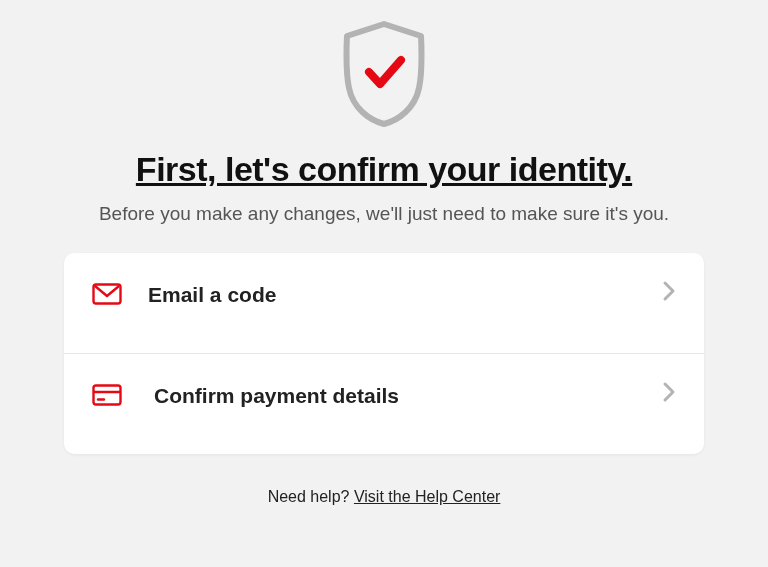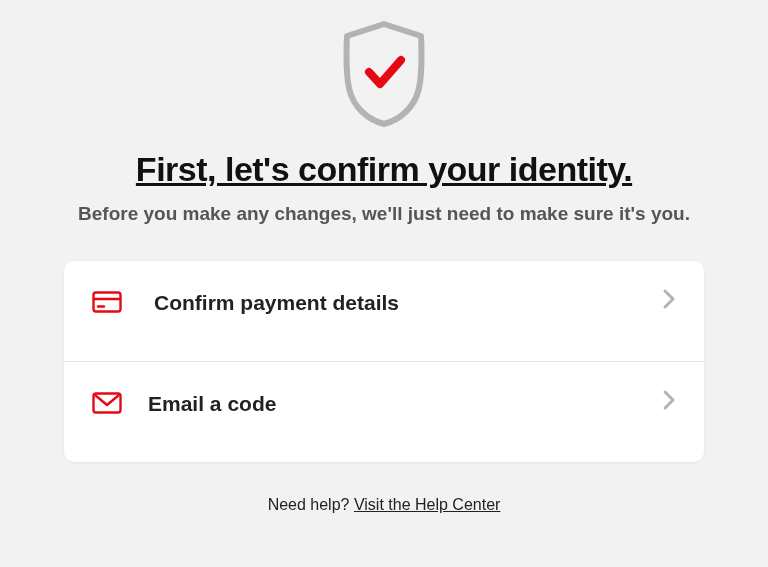--- a/index.html
+++ b/index.html
@@ -26,22 +26,21 @@
       color: #111;
       text-align: center;
       margin-bottom: 14px;
       letter-spacing: -0.5px;
       text-decoration: underline;
     }
     .subheading {
       font-size: 19px;
       color: #555;
       text-align: center;
-      margin-bottom: 36px;
-      font-weight: bold;
+      margin-bottom: 28px;
     }
     .card {
       background: #fff;
       width: 640px;
       border-radius: 10px;
       box-shadow: 0 1px 3px rgba(0,0,0,0.06);
       overflow: hidden;
     }
     .option {
       display: flex;
@@ -94,40 +93,40 @@
 
 <h1 class="heading">First, let's confirm your identity.</h1>
 <p class="subheading">Before you make any changes, we'll just need to make sure it's you.</p>
 
 <div class="card">
 
   <div class="option">
     <span class="option-icon">
       <svg width="30" height="22" viewBox="0 0 30 22">
         <rect x="1.5" y="1.5" width="27" height="19" rx="2.5" fill="none" stroke="#e50914" stroke-width="2.4"></rect>
-        <line x1="1.5" y1="8" x2="28.5" y2="8" stroke="#e50914" stroke-width="2.4"></line>
-        <line x1="6" y1="15.5" x2="12" y2="15.5" stroke="#e50914" stroke-width="2.4" stroke-linecap="round"></line>
+        <path d="M3 3 L15 13 L27 3" fill="none" stroke="#e50914" stroke-width="2.4" stroke-linejoin="round"></path>
       </svg>
     </span>
-    <span class="option-label" style="margin-left:30px">Confirm payment details</span>
+    <span class="option-label">Email a code</span>
     <span class="chevron">
       <svg width="14" height="22" viewBox="0 0 14 22">
         <path d="M3 3 L11 11 L3 19" fill="none" stroke="#b3b3b3" stroke-width="3" stroke-linecap="round" stroke-linejoin="round"></path>
       </svg>
     </span>
   </div>
 
   <div class="option">
     <span class="option-icon">
       <svg width="30" height="22" viewBox="0 0 30 22">
         <rect x="1.5" y="1.5" width="27" height="19" rx="2.5" fill="none" stroke="#e50914" stroke-width="2.4"></rect>
-        <path d="M3 3 L15 13 L27 3" fill="none" stroke="#e50914" stroke-width="2.4" stroke-linejoin="round"></path>
+        <line x1="1.5" y1="8" x2="28.5" y2="8" stroke="#e50914" stroke-width="2.4"></line>
+        <line x1="6" y1="15.5" x2="12" y2="15.5" stroke="#e50914" stroke-width="2.4" stroke-linecap="round"></line>
       </svg>
     </span>
-    <span class="option-label">Email a code</span>
+    <span class="option-label" style="margin-left:30px">Confirm payment details</span>
     <span class="chevron">
       <svg width="14" height="22" viewBox="0 0 14 22">
         <path d="M3 3 L11 11 L3 19" fill="none" stroke="#b3b3b3" stroke-width="3" stroke-linecap="round" stroke-linejoin="round"></path>
       </svg>
     </span>
   </div>
 
 </div>
 
 <div class="footer">

